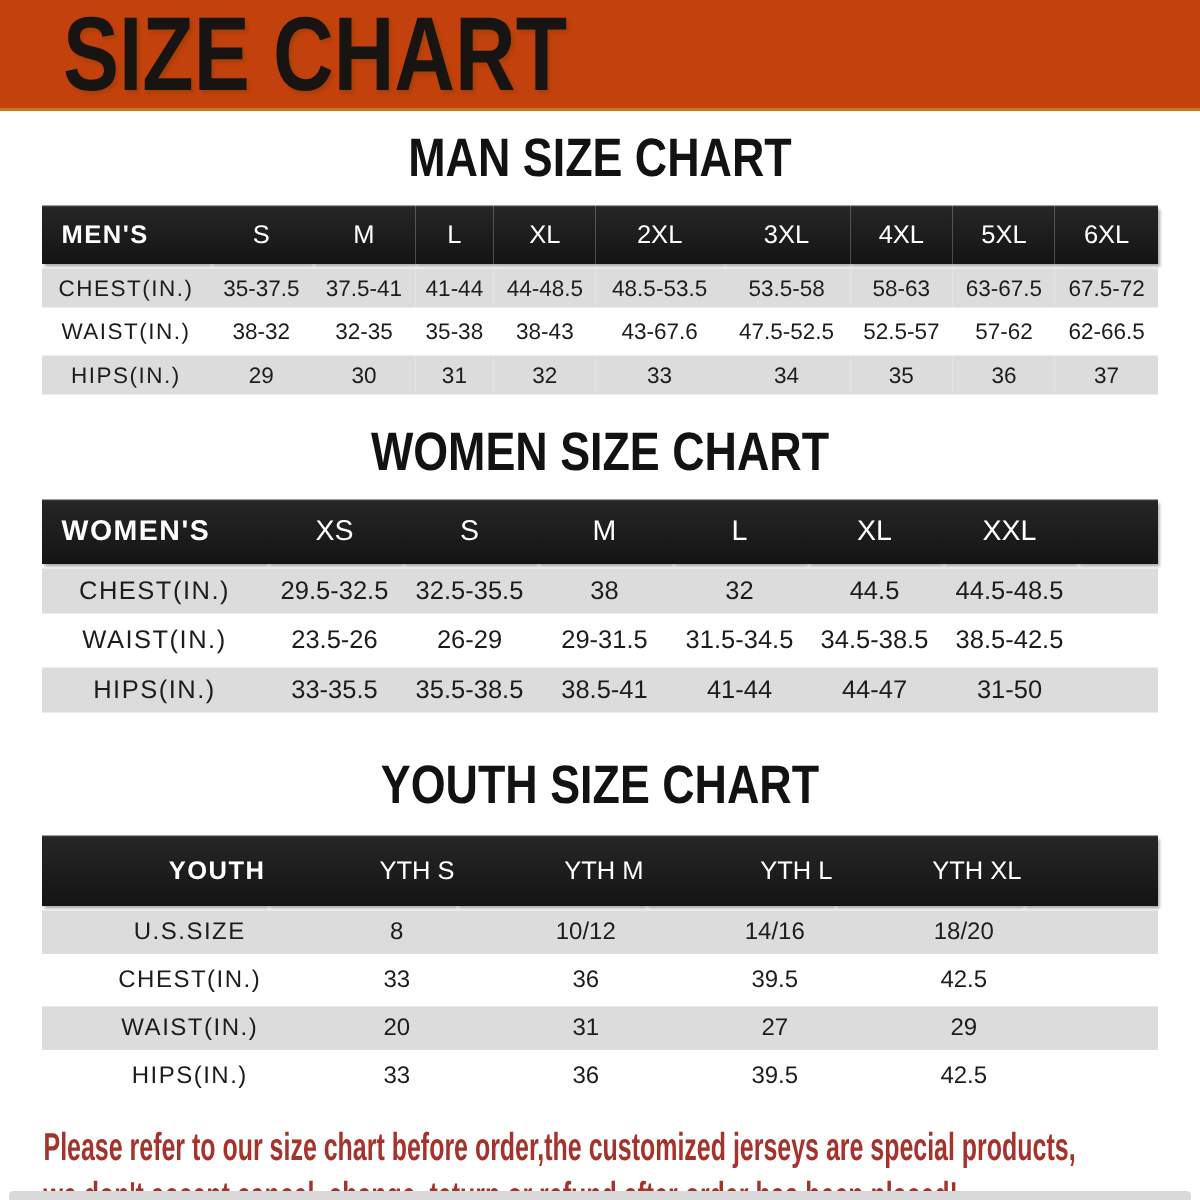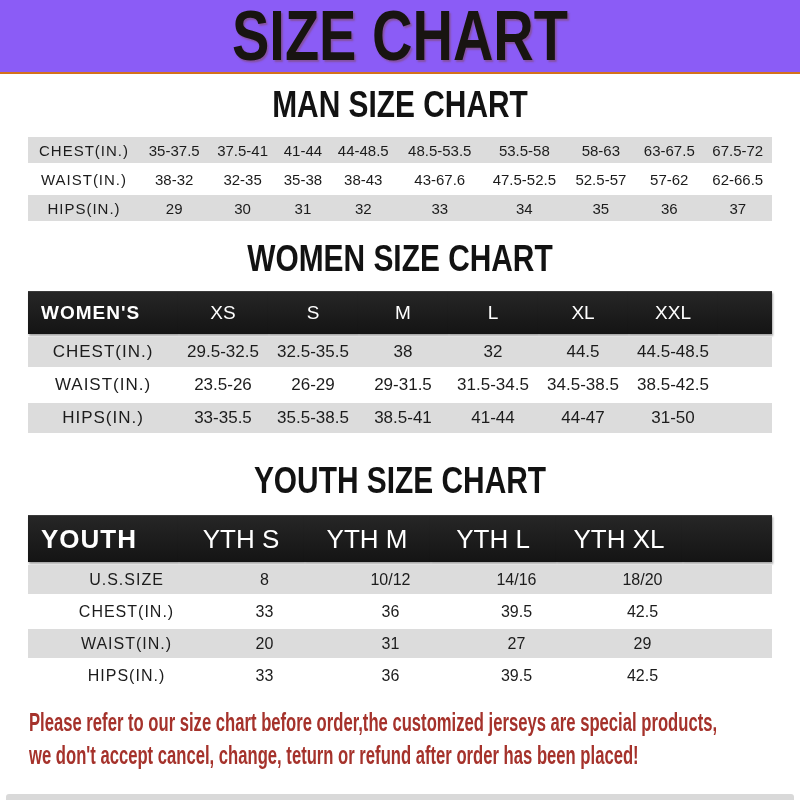--- a/index.html
+++ b/index.html
@@ -8,23 +8,23 @@
     background: #ffffff;
     font-family: "Liberation Sans", sans-serif;
     color: #1c1c1c;
     position: relative;
     overflow: hidden;
   }
 
   
   .banner {
     height: 72px;
-    background: #8b5cf6;
+    background: #c2410c;
     border-bottom: 2px solid #D4721A;
-    display: flex; align-items: center; justify-content: center;
+    display: flex; align-items: center; 
   }
   .banner-title {
     font-size: 70px; font-weight: bold; color: #181411;
     line-height: 70px; white-space: nowrap;
     transform: scaleX(0.80);
     text-shadow: 2px 2px 2px rgba(120,60,0,0.35);
   }
 
   
   .section-title {
@@ -61,21 +61,21 @@
   td.rowlabel { letter-spacing: 1px; }
 
   .men-table tr.head th { height: 36px; font-size: 17px; }
   .men-table th.corner  { font-size: 27px; }
   .men-table td         { height: 24px; font-size: 15px; }
 
   .women-table tr.head th { height: 40px; font-size: 19px; }
   .women-table th.corner  { font-size: 26px; }
   .women-table td         { height: 28px; font-size: 17px; }
 
-  .youth-table tr.head th { height: 44px; font-size: 26px; }
+  .youth-table tr.head th { height: 44px; font-size: 17px; text-align: right; }
   .youth-table th.corner  { font-size: 27px; letter-spacing: 2px; }
   .youth-table td         { height: 27px; font-size: 16px; padding-left: 48px; }
 
   
   .note { margin-top: 13px; padding-left: 29px; }
   .note p {
     margin: 0; color: #A5322B; font-size: 26px; line-height: 33px;
     font-weight: bold; white-space: nowrap;
     transform: scaleX(0.64); transform-origin: left center;
   }
@@ -103,20 +103,32 @@
           <col>
           <col>
           <col>
           <col>
           <col>
           <col>
           <col>
           <col>
       </colgroup>
       <tbody>
+      <tr class="head">
+        <th class="corner">MEN'S</th>
+        <th>S</th>
+        <th>M</th>
+        <th>L</th>
+        <th>XL</th>
+        <th>2XL</th>
+        <th>3XL</th>
+        <th>4XL</th>
+        <th>5XL</th>
+        <th>6XL</th>
+      </tr>
       <tr class="gray">
         <td class="rowlabel">CHEST(IN.)</td>
         <td>35-37.5</td>
         <td>37.5-41</td>
         <td>41-44</td>
         <td>44-48.5</td>
         <td>48.5-53.5</td>
         <td>53.5-58</td>
         <td>58-63</td>
         <td>63-67.5</td>

